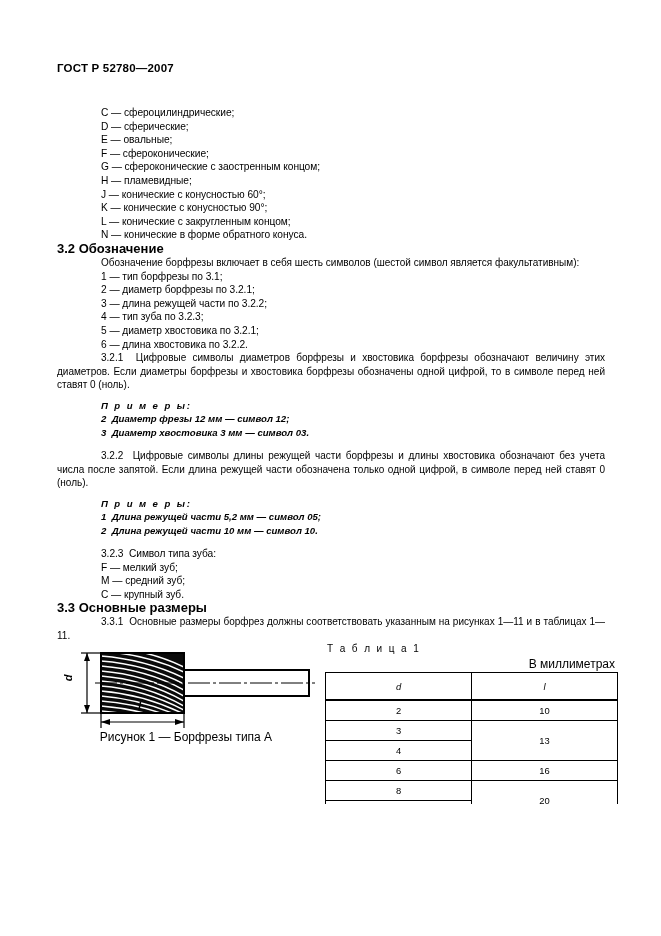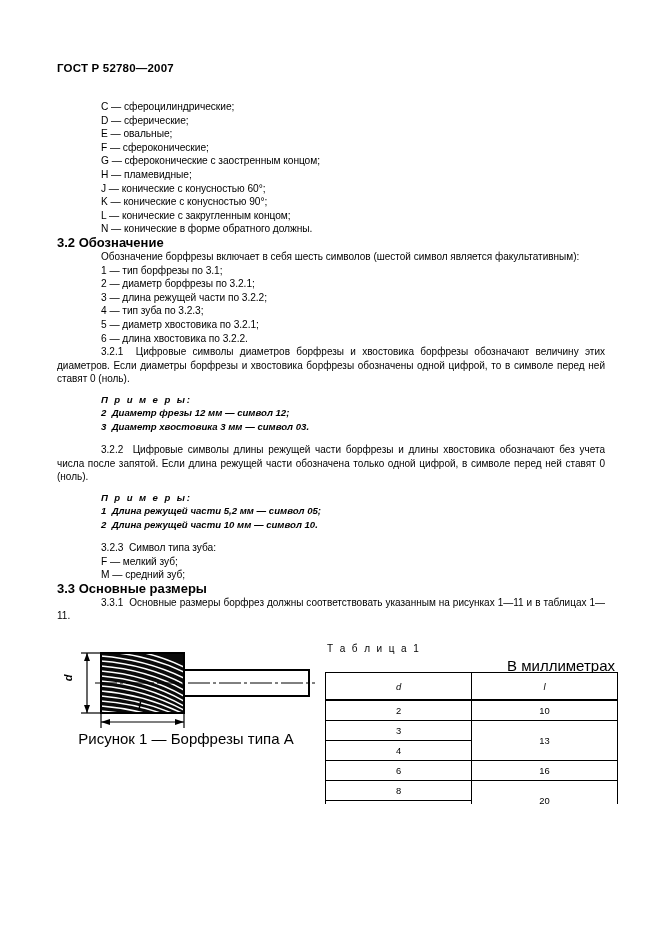--- a/index.html
+++ b/index.html
@@ -34,21 +34,21 @@
     font-size: 11.5px;
     font-weight: bold;
     letter-spacing: 0.2px;
     white-space: nowrap;
   }
 
   
   .col {
     position: absolute;
     left: 57px;
-    top: 100px;
+    top: 106px;
     width: 548px;
   }
 
   .ln {
     font-size: 10.2px;
     line-height: 13.6px;
     white-space: pre-wrap;
     letter-spacing: -0.05px;
   }
   .ind {               
@@ -95,40 +95,40 @@
     top: 648px;
     width: 258px;
     height: 110px;
   }
   .fig-caption {
     position: absolute;
     left: 0;
     top: 82px;
     width: 258px;
     text-align: center;
-    font-size: 15px;
+    font-size: 12px;
     white-space: nowrap;
   }
 
   
   .tbl-title {
     position: absolute;
     left: 327px;
     top: 643px;
     font-size: 10px;
     letter-spacing: 1.9px;
     white-space: nowrap;
   }
   .tbl-units {
     position: absolute;
     left: 327px;
     top: 657px;
     width: 288px;
     text-align: right;
-    font-size: 15px;
+    font-size: 12px;
     white-space: nowrap;
   }
   table.gost {
     position: absolute;
     left: 325px;
     top: 672px;
     width: 290px;
     border-collapse: collapse;
     table-layout: fixed;
   }
@@ -171,21 +171,21 @@
 
       <div class="ln ind">C — сфероцилиндрические;</div>
       <div class="ln ind">D — сферические;</div>
       <div class="ln ind">E — овальные;</div>
       <div class="ln ind">F — сфероконические;</div>
       <div class="ln ind">G — сфероконические с заостренным концом;</div>
       <div class="ln ind">H — пламевидные;</div>
       <div class="ln ind">J — конические с конусностью 60°;</div>
       <div class="ln ind">K — конические с конусностью 90°;</div>
       <div class="ln ind">L — конические с закругленным концом;</div>
-      <div class="ln ind">N — конические в форме обратного должны.</div>
+      <div class="ln ind">N — конические в форме обратного конуса.</div>
 
       <div class="head">3.2  Обозначение</div>
       <div class="para">Обозначение борфрезы включает в себя шесть символов (шестой символ является факультативным):</div>
 
       <div class="ln ind">1 — тип борфрезы по 3.1;</div>
       <div class="ln ind">2 — диаметр борфрезы по 3.2.1;</div>
       <div class="ln ind">3 — длина режущей части по 3.2.2;</div>
       <div class="ln ind">4 — тип зуба по 3.2.3;</div>
       <div class="ln ind">5 — диаметр хвостовика по 3.2.1;</div>
       <div class="ln ind">6 — длина хвостовика по 3.2.2.</div>
@@ -202,20 +202,21 @@
       <div class="gap7"></div>
       <div class="ex-title">П р и м е р ы:</div>
       <div class="ex-item">1  Длина режущей части 5,2 мм — символ 05;</div>
       <div class="ex-item">2  Длина режущей части 10 мм — символ 10.</div>
 
       <div class="gap10"></div>
 
       <div class="ln ind">3.2.3  Символ типа зуба:</div>
       <div class="ln ind">F — мелкий зуб;</div>
       <div class="ln ind">M — средний зуб;</div>
+      <div class="ln ind">C — крупный зуб.</div>
 
       <div class="head">3.3  Основные размеры</div>
       <div class="para">3.3.1  Основные размеры борфрез должны соответствовать указанным на рисунках 1—11 и в таблицах 1—11.</div>
     </div>
 
     <div class="figwrap">
       <svg width="258" height="82" viewBox="0 0 258 82">
         <defs>
           <clipPath id="bodyclip">
             <rect x="44" y="5" width="83" height="60"></rect>

